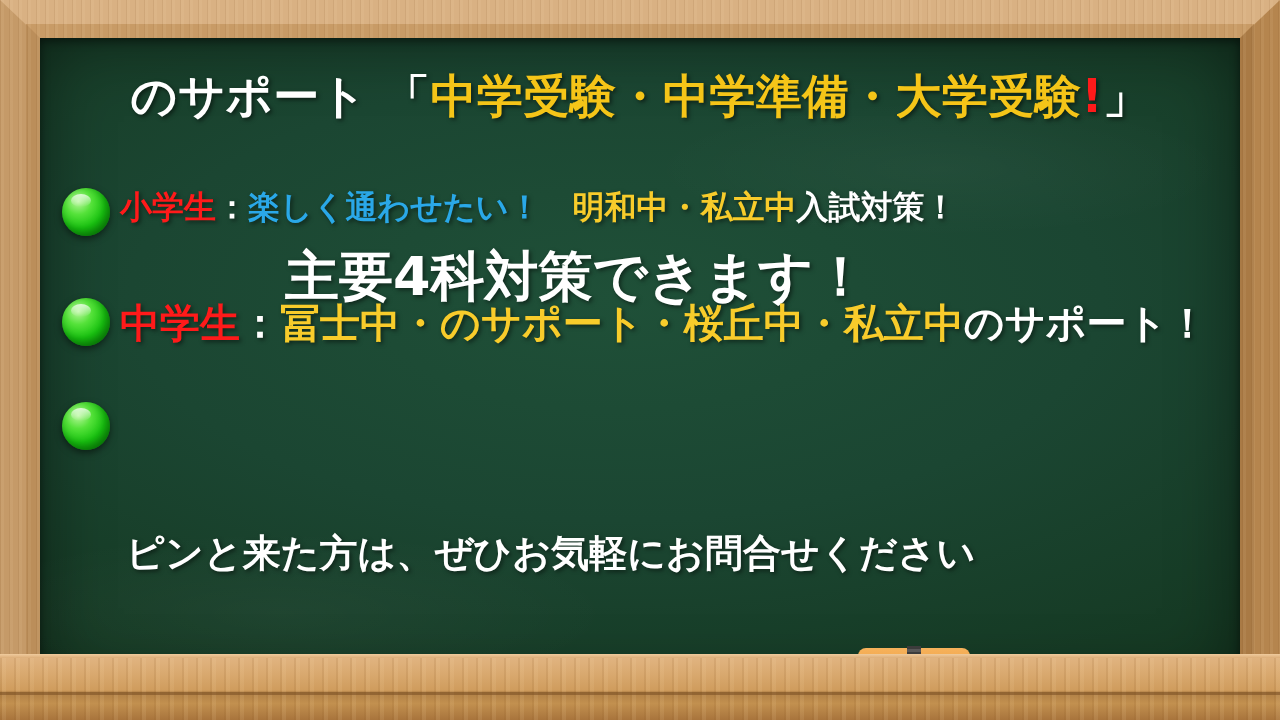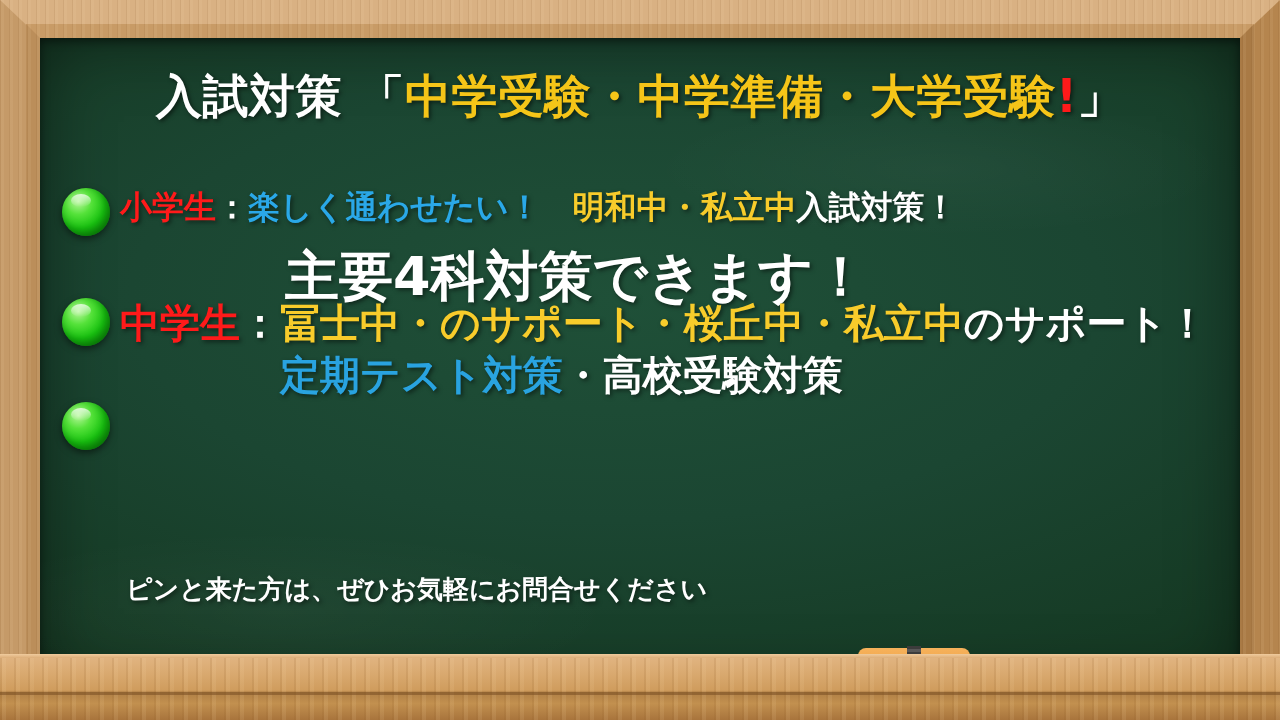--- a/index.html
+++ b/index.html
@@ -85,21 +85,21 @@
   .row{
     position:absolute;white-space:nowrap;font-weight:bold;
     text-shadow:2px 2px 4px rgba(0,0,0,.5);
   }
   .r1{left:80px;top:148px;font-size:32px;}
   .r1b{left:245px;top:203px;font-size:54px;text-align:center;}
   .r2{left:80px;top:258px;font-size:40px;}
   .r2b{left:240px;top:310px;font-size:40px;}
   .r3{left:80px;top:362px;font-size:40px;}
   .note{left:82px;top:414px;font-size:33px;}
-  .closing{left:86px;top:534px;font-size:26px;text-align:right;}
+  .closing{left:86px;top:490px;font-size:38px;text-align:right;}
 
   .bullet{
     position:absolute;width:48px;height:48px;border-radius:50%;
     background:
       radial-gradient(circle at 34% 28%, #b6f79a 0%, #55e23a 28%, #18c410 58%, #0a8f08 100%);
     box-shadow:0 3px 7px rgba(0,0,0,.5), inset -3px -4px 8px rgba(0,60,0,.5);
   }
   .bullet:after{
     content:"";position:absolute;left:9px;top:6px;width:20px;height:13px;
     border-radius:50%;
@@ -172,36 +172,33 @@
   <div class="bevel"></div>
   <div class="bevel2"></div>
   <div class="frame-grain"></div>
 
   <div class="board">
     <div class="board-smudge"></div>
 
     <div class="content">
 
       <div class="title">
-        <span class="white">入試対策</span>
+        <span class="white">のサポート</span>
         <span class="white">「</span><span class="yellow">中学受験・中学準備・大学受験</span><span class="red">!</span><span class="white">」</span>
       </div>
 
       <div class="bullet b1"></div>
       <div class="row r1">
         <span class="red">小学生</span><span class="white">：</span><span class="cyan">楽しく通わせたい！</span><span class="yellow2">　明和中・私立中</span><span class="white">入試対策！</span>
       </div>
       <div class="row r1b white">主要4科対策できます！</div>
 
       <div class="bullet b2"></div>
       <div class="row r2">
         <span class="red">中学生</span><span class="white">：</span><span class="yellow2">冨士中・のサポート・桜丘中・私立中</span><span class="white">のサポート！</span>
-      </div>
-      <div class="row r2b">
-        <span class="cyan2">定期テスト対策</span><span class="white">・高校受験対策</span>
       </div>
 
       <div class="bullet b3"></div>
 
 
       <div class="row closing white">ピンと来た方は、ぜひお気軽にお問合せください</div>
 
     </div>
   </div>
 

